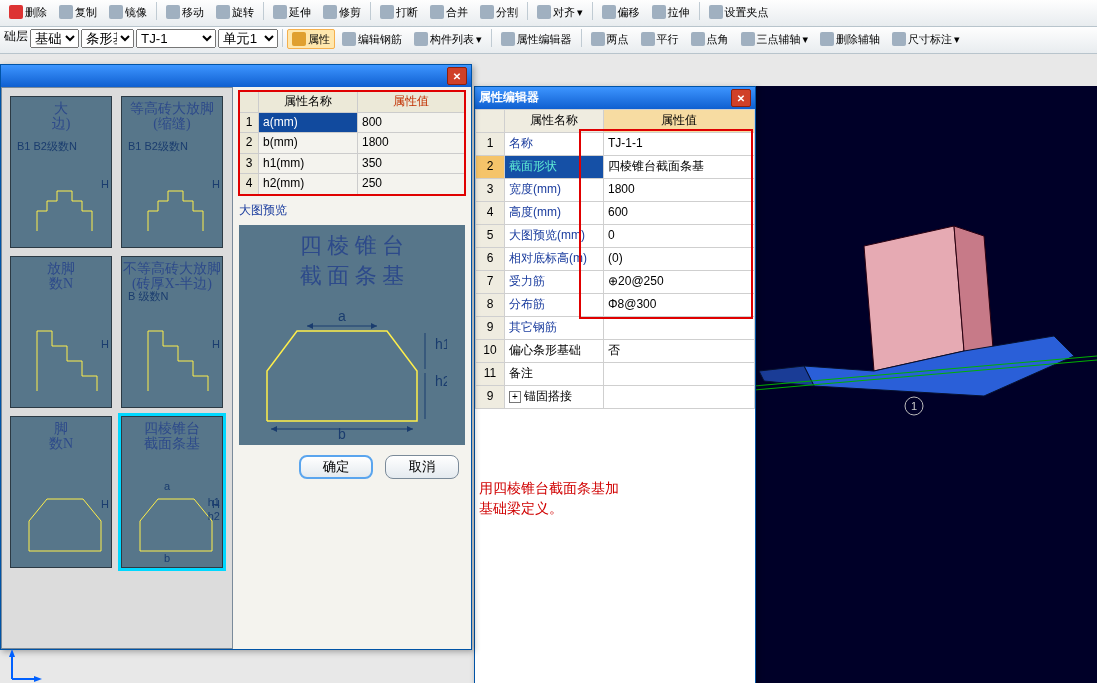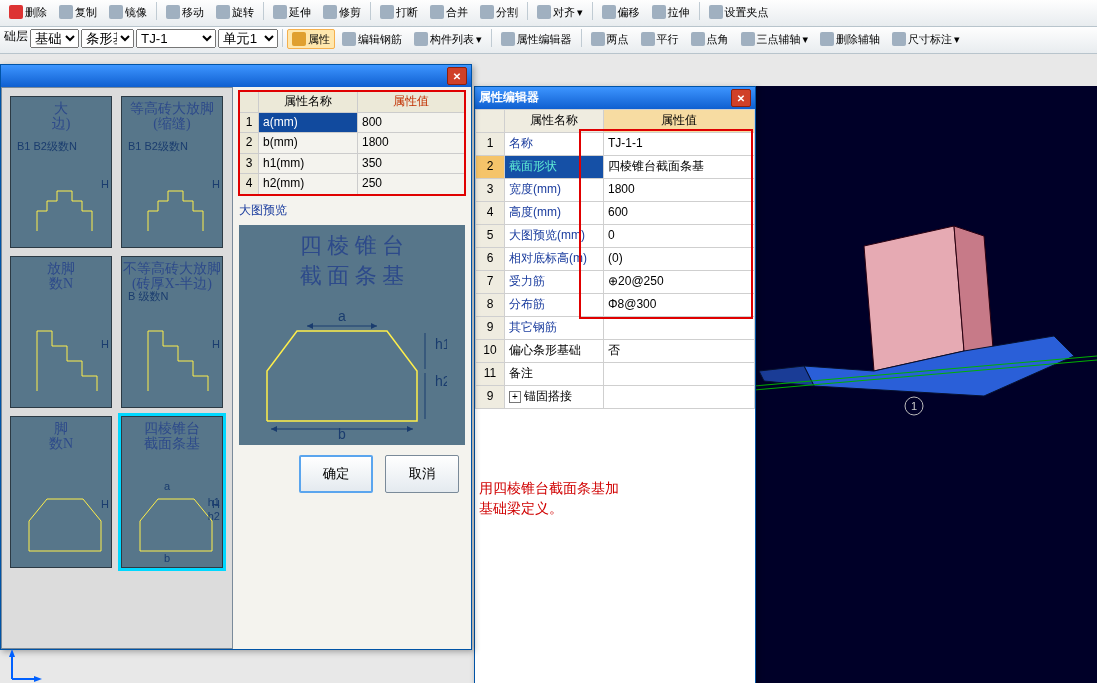--- a/index.html
+++ b/index.html
@@ -31,21 +31,21 @@
   .sg-row:last-child{border-bottom:none}
   .sg-idx{width:18px;text-align:center;background:#ece9d8;border-right:1px solid #ccc;padding:2px 0}
   .sg-name{width:90px;padding:2px 4px;border-right:1px solid #ccc}
   .sg-val{flex:1;padding:2px 4px}
   .sg-head .sg-idx,.sg-head .sg-name,.sg-head .sg-val{background:#ece9d8;font-weight:normal;text-align:center}
   .sg-row.sel .sg-name{background:#114a9e;color:#fff}
   .redbox{outline:2px solid #e00000;outline-offset:-1px}
   .preview-lbl{color:#1a3c9e;margin-top:4px}
   .preview{background:#57768a;height:220px;margin-top:2px;position:relative}
   .btn-row{display:flex;justify-content:flex-end;gap:12px;padding:6px}
-  .btn{min-width:74px;height:38px;border:1px solid #7a8a99;background:linear-gradient(#fff,#e4eaef);border-radius:2px;cursor:pointer}
+  .btn{min-width:74px;height:24px;border:1px solid #7a8a99;background:linear-gradient(#fff,#e4eaef);border-radius:8px;cursor:pointer}
   .btn.primary{border:2px solid #5aa5ee}
   
   .pe{left:474px;top:32px;width:280px;height:610px}
   .pe-body{background:#fff;height:586px;overflow:auto;position:relative}
   .pe-table{width:100%;border-collapse:collapse;font-size:12px}
   .pe-table th,.pe-table td{border:1px solid #cfcfcf;padding:3px 4px;height:16px}
   .pe-table th{background:#efece0;font-weight:normal;text-align:center}
   .pe-table td.idx{background:#efece0;text-align:center;width:20px}
   .pe-table td.pname{width:90px}
   .pe-table td.pname.blue{color:#1a3c9e}

